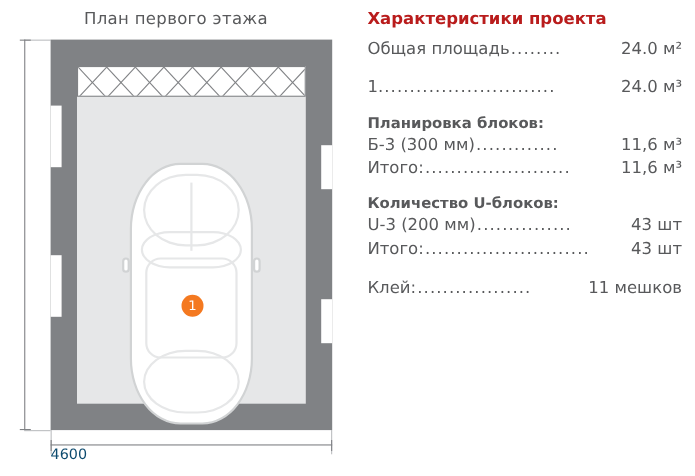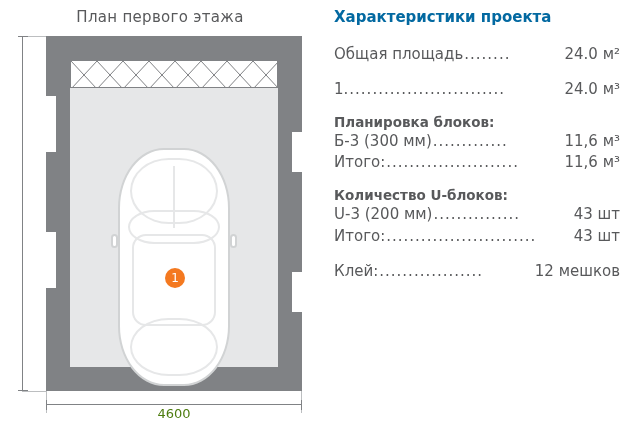--- a/index.html
+++ b/index.html
@@ -208,40 +208,40 @@
     top: -4px;
     width: 1px;
     height: 10px;
     background: #808285;
   }
   .dim-bottom-label {
     position: absolute;
     left: 46px;
     top: 406px;
     width: 256px;
-    text-align: center;
+    text-align: left;
     font-size: 13px;
-    color: #4d7c0f;
+    color: #0c4a6e;
   }
   .ext-left-v  { position: absolute; left: 46px;  top: 391px; width: 1px; height: 22px; background: #bcbec0; }
   .ext-right-v { position: absolute; left: 301px; top: 391px; width: 1px; height: 22px; background: #bcbec0; }
 
   
   .specs {
     position: absolute;
     left: 334px;
     top: 8px;
     width: 286px;
     color: #58595b;
   }
   .specs-title {
     font-size: 15px;
     font-weight: bold;
-    color: #0369a1;
-    margin-bottom: 18px;
+    color: #b91c1c;
+    margin-bottom: 8px;
   }
   .spec-block { margin-bottom: 13px; }
   .spec-head {
     font-size: 13.5px;
     font-weight: bold;
     color: #58595b;
     margin-bottom: 1px;
   }
   .spec-row {
     font-size: 15px;
@@ -378,18 +378,18 @@
         <span class="lbl">Итого:</span>
         <span class="dots">..........................</span>
         <span class="val">43 шт</span>
       </div>
     </div>
 
     <div class="spec-block">
       <div class="spec-row bold">
         <span class="lbl">Клей:</span>
         <span class="dots">..................</span>
-        <span class="val">12 мешков</span>
+        <span class="val">11 мешков</span>
       </div>
     </div>
 
   </div>
 </div>
 
 </body></html>

